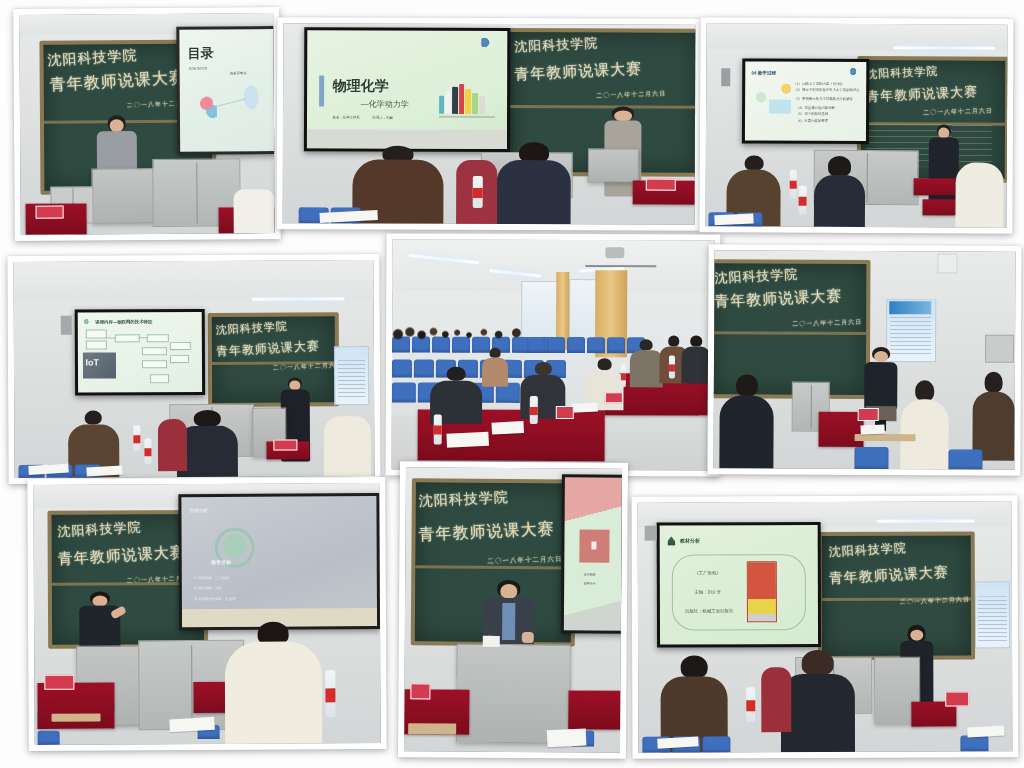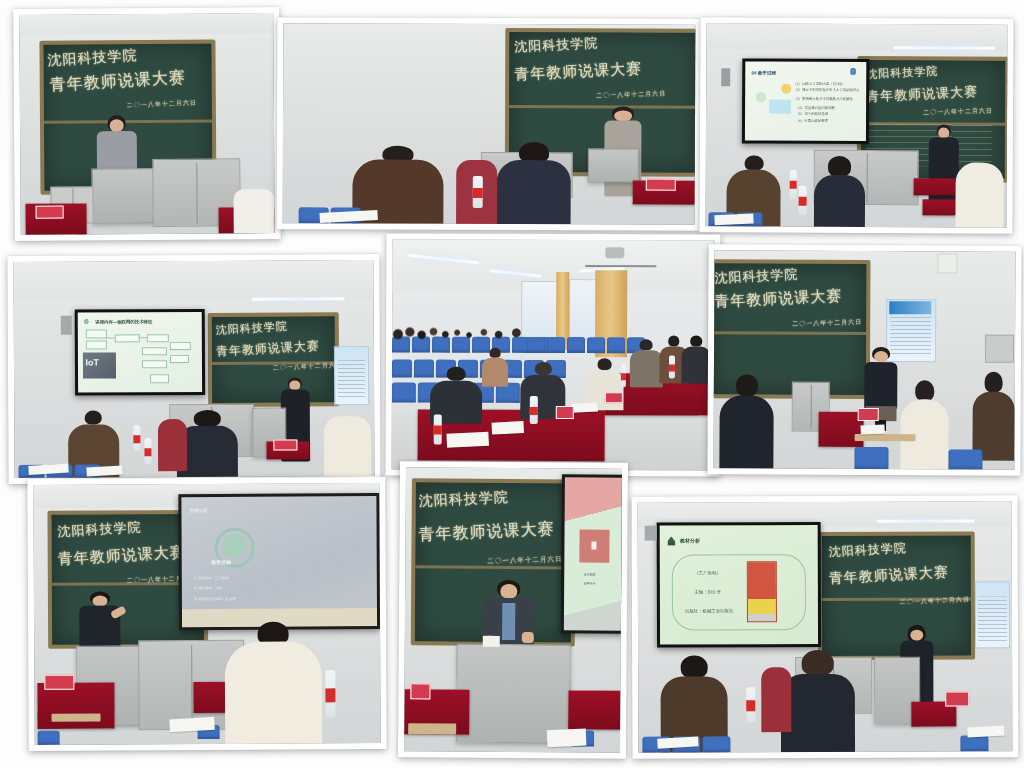--- a/index.html
+++ b/index.html
@@ -113,20 +113,33 @@
 
   <div class="photo" style="left:14px;top:8px;width:266px;height:232px;transform:rotate(-0.4deg);">
     <div class="inner">
       <div class="wall"></div>
       <div class="ceil" style="height:9%"></div>
       <div class="board" style="left:8%;top:12%;width:66%;height:66%;"></div>
       <div class="chalk l1" style="left:11%;top:16%;">沈阳科技学院</div>
       <div class="chalk l2" style="left:12%;top:26%;">青年教师说课大赛</div>
       <div class="chalk l3" style="left:42%;top:39%;">二〇一八年十二月六日</div>
 
+      <div class="screenbox" style="left:62%;top:6%;width:40%;height:58%;background:#2a2a2a;">
+        <div class="slide" style="background:linear-gradient(155deg,#eef6ef,#e2efe6 60%,#dfeae6);">
+          <div class="big" style="left:8%;top:12%;font-size:13px;font-weight:bold;color:#2b3b33;">目录</div>
+          <div class="tiny" style="left:9%;top:30%;">CONTENTS</div>
+          <div class="tiny" style="left:52%;top:34%;">教材和电化</div>
+          <div style="position:absolute;left:20%;top:52%;width:18%;height:22%;
+                      background:radial-gradient(circle at 40% 40%,#f08a9a 0 34%,transparent 35%),
+                                 radial-gradient(circle at 75% 70%,#7fc4e0 0 28%,transparent 29%);"></div>
+          <div style="position:absolute;left:66%;top:46%;width:16%;height:20%;border-radius:50%;
+                      background:#c9dff0;opacity:.85;"></div>
+          <div style="position:absolute;left:36%;top:60%;width:32%;height:1px;background:#b9cfd8;transform:rotate(-14deg);"></div>
+        </div>
+      </div>
 
       <div class="person" style="left:30%;top:47%;width:16%;height:28%;">
         <div class="hair" style="width:46%;height:26%;"></div>
         <div class="head" style="width:36%;height:21%;top:3%;"></div>
         <div class="body" style="top:22%;width:100%;height:78%;background:#9a9ea4;"></div>
       </div>
 
       <div class="podium" style="left:28%;top:70%;width:26%;height:24%;"></div>
       <div class="cabinet" style="left:52%;top:66%;width:34%;height:30%;"></div>
       <div class="cabinet" style="left:12%;top:78%;width:16%;height:16%;background:#c9ccca;"></div>
@@ -138,20 +151,41 @@
   </div>
 
   <div class="photo" style="left:277px;top:18px;width:424px;height:212px;transform:rotate(0.2deg);">
     <div class="inner">
       <div class="wall"></div>
       <div class="board" style="left:54%;top:2%;width:46%;height:70%;"></div>
       <div class="chalk l1" style="left:56%;top:6%;font-size:13px;">沈阳科技学院</div>
       <div class="chalk l2" style="left:56%;top:19%;font-size:15px;">青年教师说课大赛</div>
       <div class="chalk l3" style="left:76%;top:33%;">二〇一八年十二月六日</div>
 
+      <div class="screenbox" style="left:5%;top:2%;width:50%;height:62%;">
+        <div class="slide" style="background:linear-gradient(160deg,#e6f3e1,#dcefd7 70%,#cfe6cc);">
+          <div class="logo"></div>
+          <div style="position:absolute;left:6%;top:38%;width:2.5%;height:26%;background:#7fa6c8;"></div>
+          <div class="big" style="left:13%;top:40%;font-size:14px;font-weight:bold;">物理化学</div>
+          <div class="sub" style="left:27%;top:58%;font-size:8px;">—化学动力学</div>
+          <div class="tiny" style="left:13%;top:72%;">姓名：化学工程系</div>
+          <div class="tiny" style="left:33%;top:72%;">职通人：刘鑫</div>
+          <div class="books">
+            <i style="height:58%;background:#5fb7c4;"></i>
+            <i style="height:74%;background:#f0f0ee;"></i>
+            <i style="height:88%;background:#2f3f4b;"></i>
+            <i style="height:96%;background:#d84343;"></i>
+            <i style="height:80%;background:#f2d23c;"></i>
+            <i style="height:66%;background:#a8d58a;"></i>
+            <i style="height:56%;background:#dcdcd4;"></i>
+          </div>
+          <div style="position:absolute;right:6%;bottom:26%;width:28%;height:2px;background:#b9c4b3;"></div>
+          <div class="band"></div>
+        </div>
+      </div>
 
       <div class="person" style="left:78%;top:42%;width:9%;height:44%;">
         <div class="hair" style="width:60%;height:16%;"></div>
         <div class="head" style="width:48%;height:13%;top:2%;"></div>
         <div class="body" style="top:14%;width:100%;height:86%;background:#a8a49c;"></div>
       </div>
       <div class="podium" style="left:74%;top:62%;width:12%;height:16%;"></div>
       <div class="cabinet" style="left:48%;top:64%;width:22%;height:22%;"></div>
       <div class="redtable" style="left:85%;top:78%;width:15%;height:12%;"></div>
       <div class="nameplate" style="left:88%;top:77%;width:7%;height:5%;"></div>

